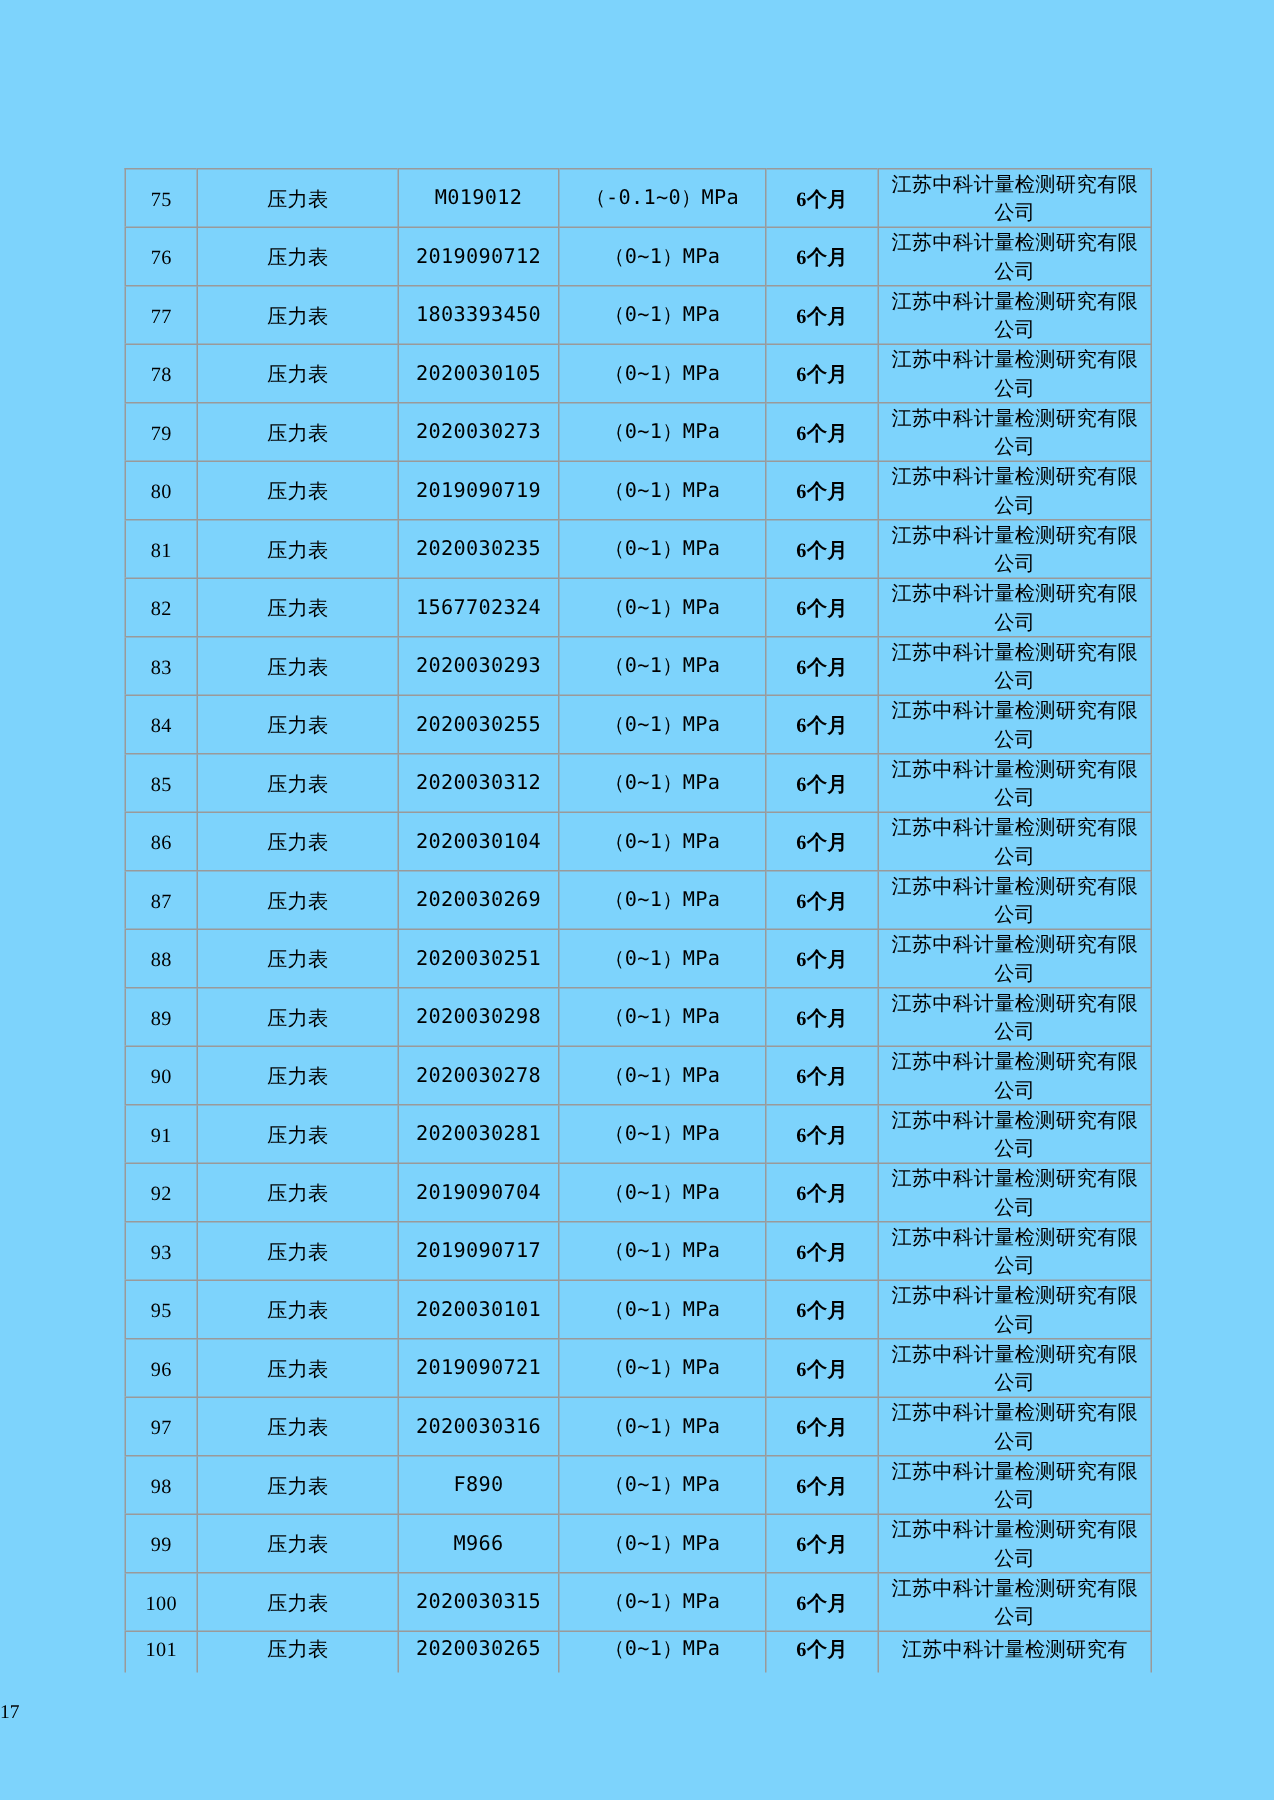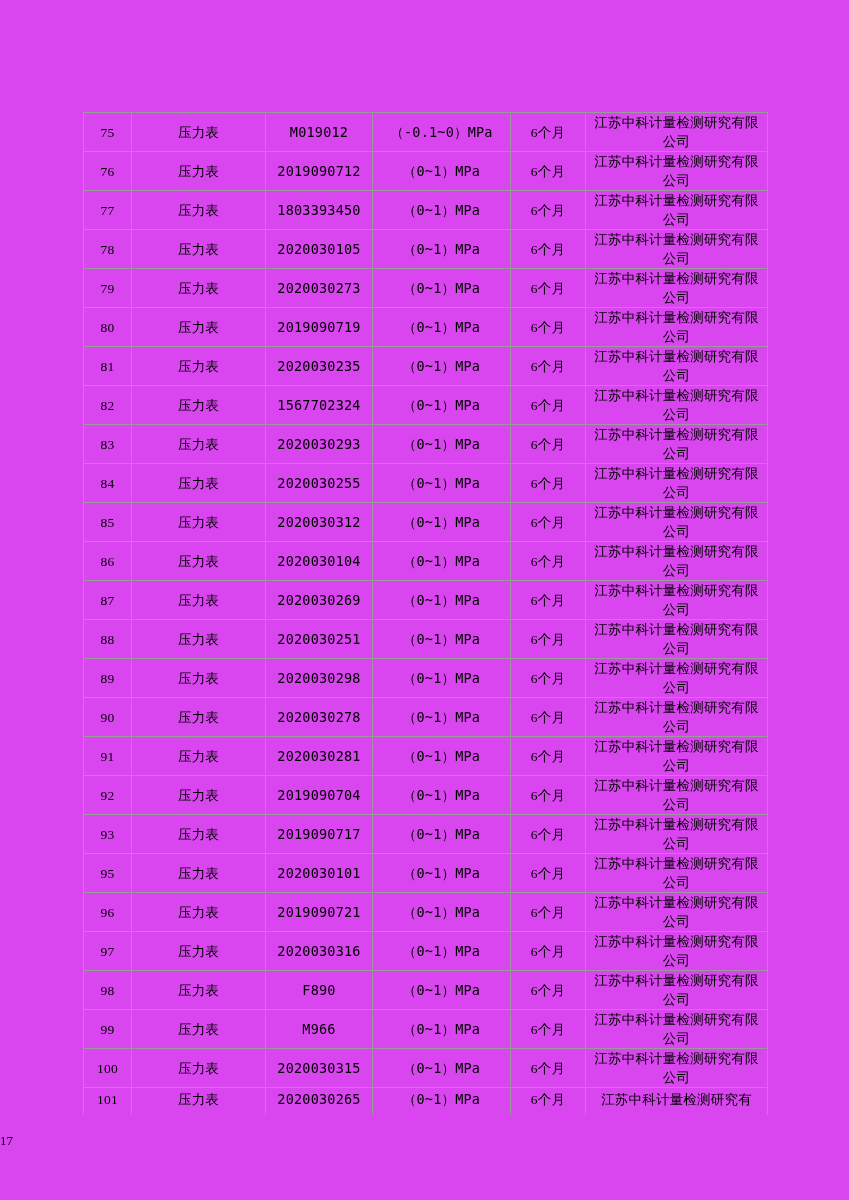--- a/index.html
+++ b/index.html
@@ -13,21 +13,21 @@
     overflow: hidden;
     font-family: "Liberation Serif", "DejaVu Serif", serif;
     color: #000000;
     -webkit-font-smoothing: antialiased;
   }
 
   .page {
     position: relative;
     width: 849px;
     height: 1200px;
-    background: #d946ef;
+    background: #7dd3fc;
     box-sizing: border-box;
   }
 
   .table-wrap {
     position: absolute;
     left: 83px;
     top: 112px;
     width: 684px;
   }
 
@@ -75,20 +75,21 @@
   }
   td.cell-range {
     font-family: "DejaVu Sans Mono", "Liberation Mono", monospace;
     font-size: 11.5px;
     letter-spacing: 0px;
     white-space: nowrap;
   }
   td.cell-period {
     font-size: 13px;
     white-space: nowrap;
+    font-weight: bold;
   }
   td.cell-inst {
     font-size: 14px;
     line-height: 19px;
     letter-spacing: 0px;
     padding: 0 4px;
   }
 
   
   tr.row-clipped td {

